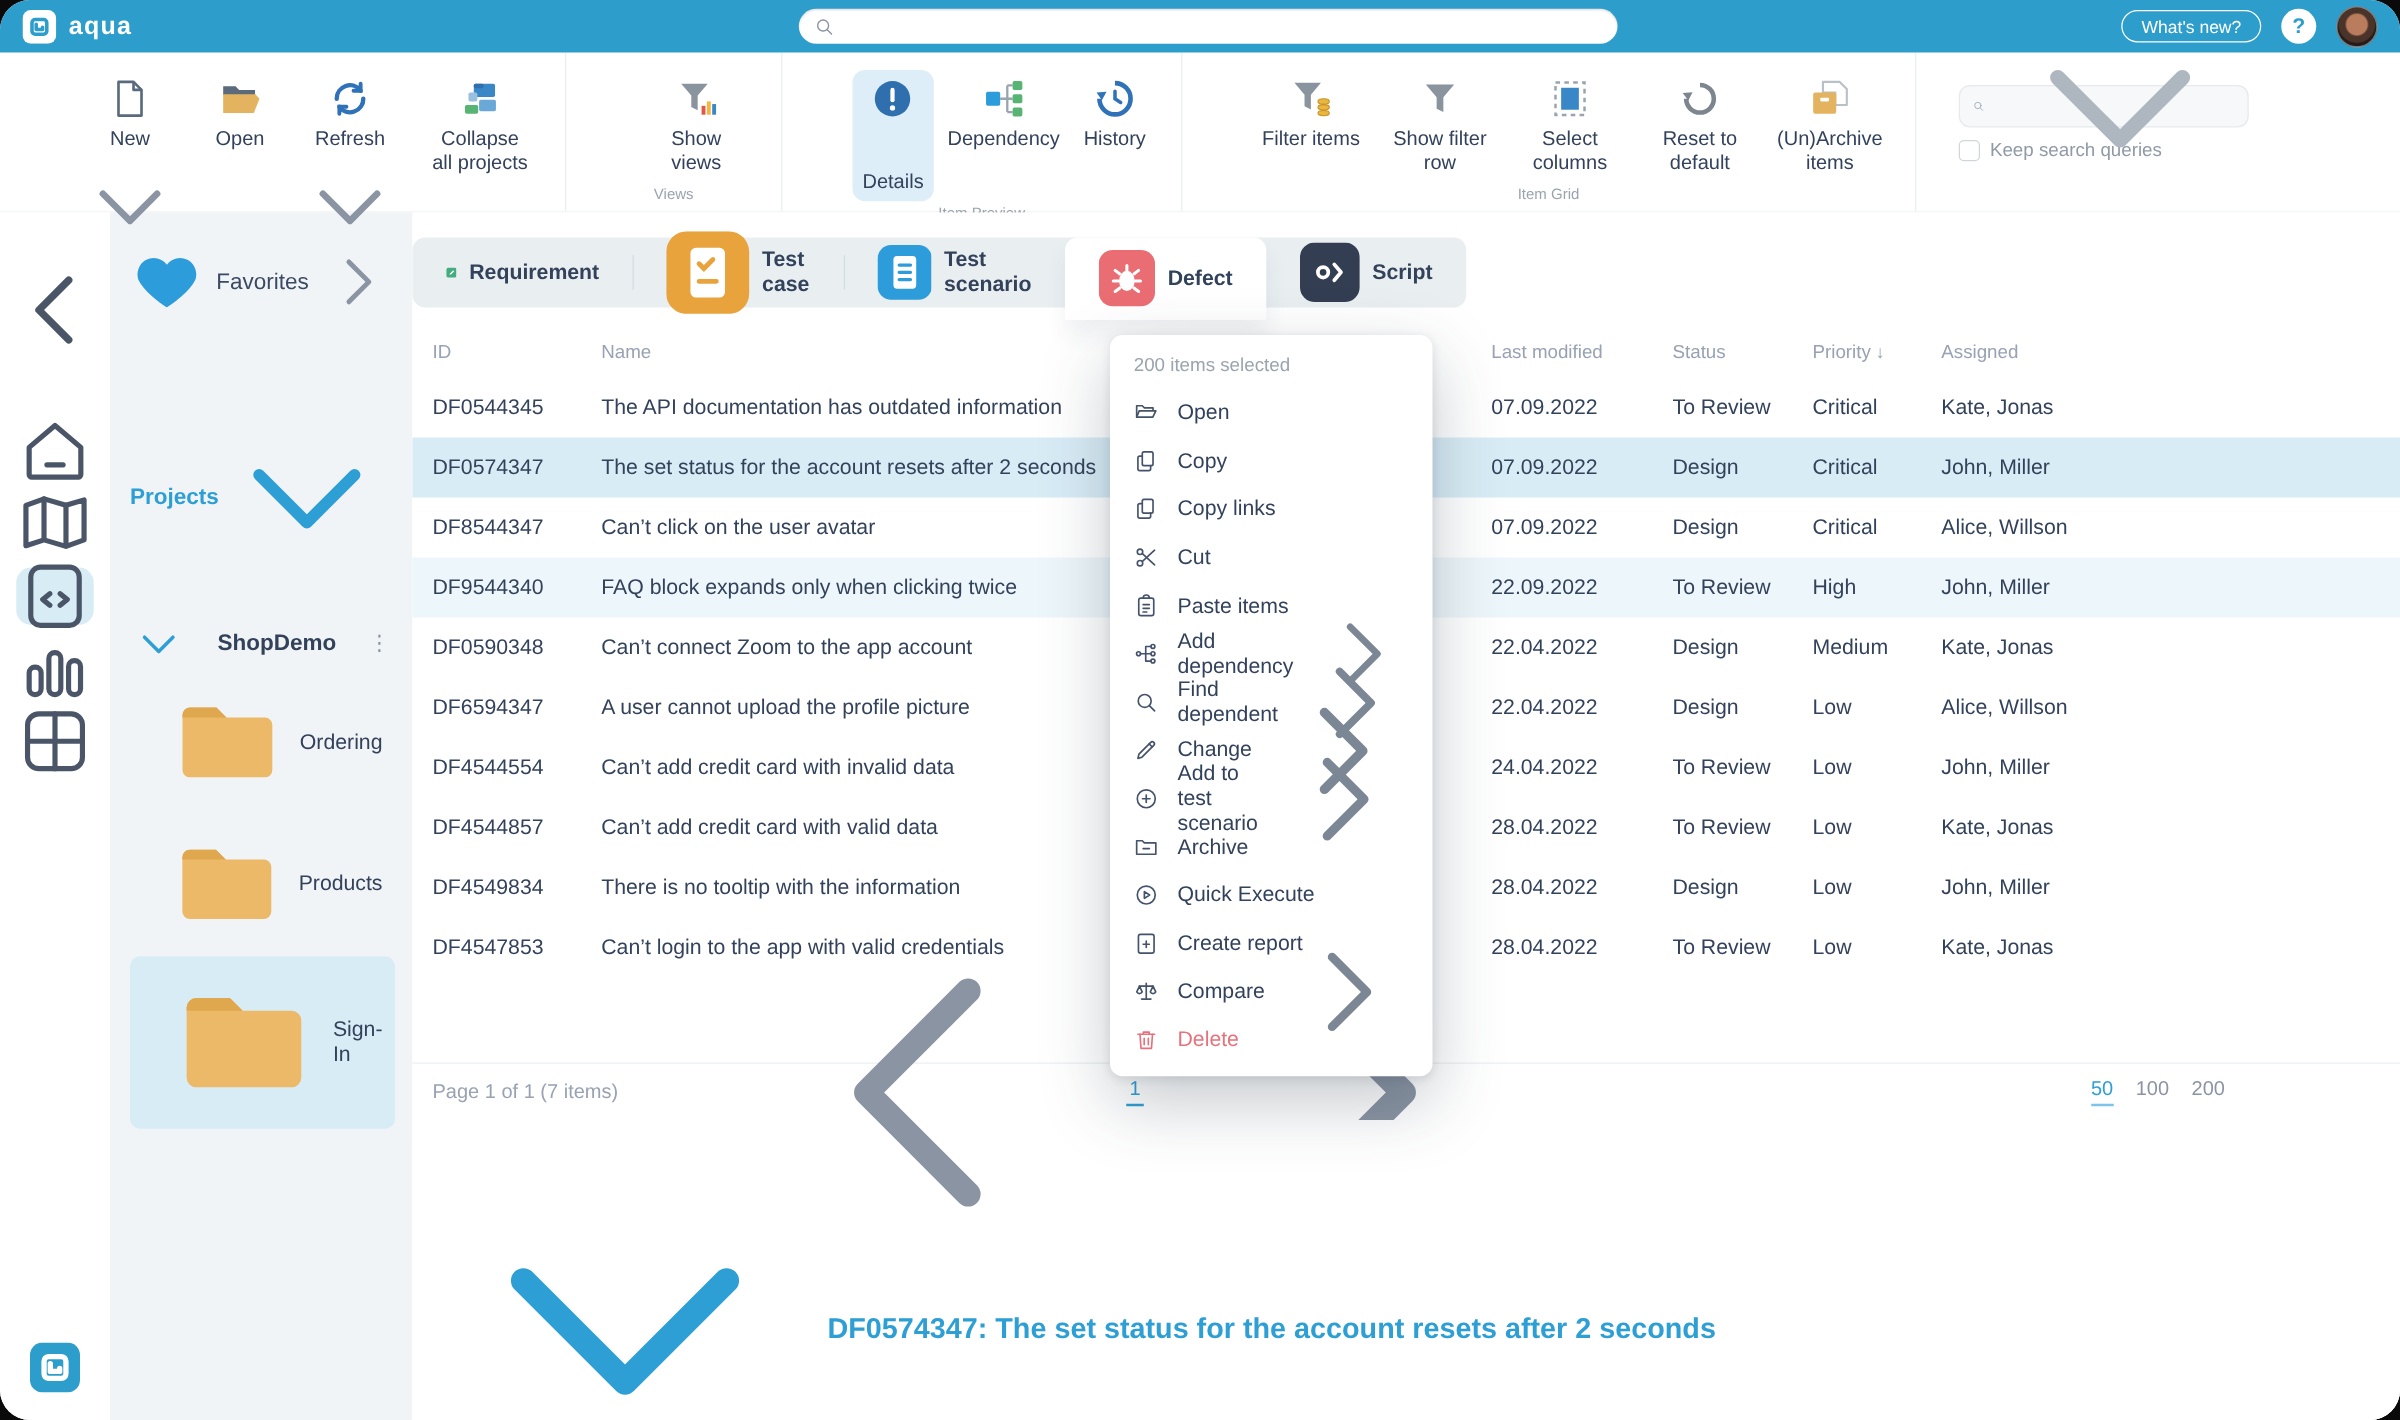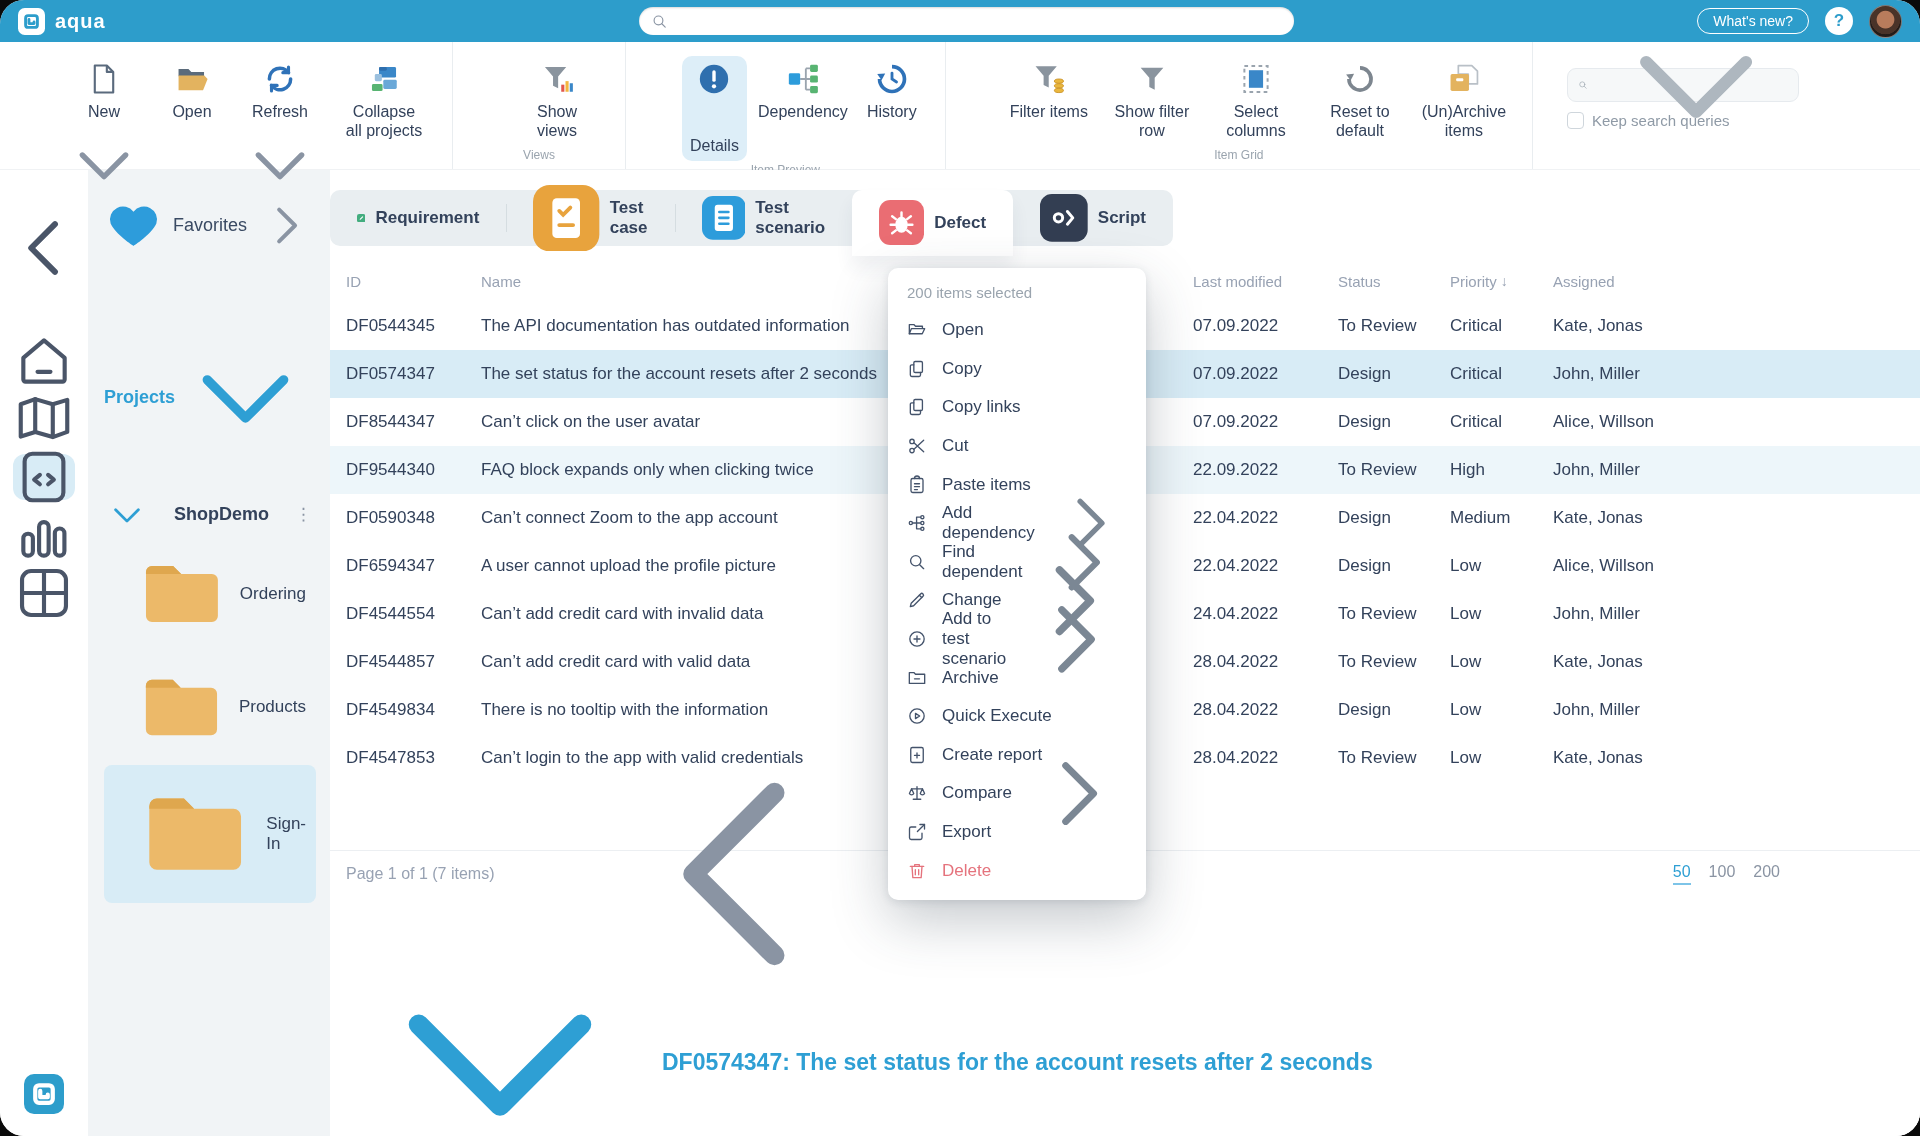--- a/index.html
+++ b/index.html
@@ -879,31 +879,20 @@
           </svg>
         </span>
         <span>Compare</span>
         <span class="cm-sub icon">
           <svg viewBox="0 0 24 24" fill="none" stroke="currentColor" stroke-width="1.6" stroke-linecap="round" stroke-linejoin="round" style="width:100%;height:100%">
             <path d="M9 5.5l6.5 6.5L9 18.5"></path>
           </svg>
         </span>
       </div>
 
-      <div class="cm-item">
-        <span class="cm-icon icon">
-          <svg viewBox="0 0 24 24" fill="none" stroke="currentColor" stroke-width="1.6" stroke-linecap="round" stroke-linejoin="round" style="width:100%;height:100%">
-            <path d="M15.5 3H21v5.5"></path>
-            <path d="M21 3l-8.5 8.5"></path>
-            <path d="M18 13.5V19a2 2 0 0 1-2 2H5a2 2 0 0 1-2-2V8a2 2 0 0 1 2-2h5.5"></path>
-          </svg>
-        </span>
-        <span>Export</span>
-
-      </div>
 
       <div class="cm-item danger">
         <span class="cm-icon icon">
           <svg viewBox="0 0 24 24" fill="none" stroke="currentColor" stroke-width="1.6" stroke-linecap="round" stroke-linejoin="round" style="width:100%;height:100%">
             <path d="M4 6.5h16"></path>
             <path d="M9.2 6.5V4.4h5.6v2.1"></path>
             <path d="M6 6.5l1 13.5h10l1-13.5"></path>
             <path d="M10 10.5v6M14 10.5v6"></path>
           </svg>
         </span>

